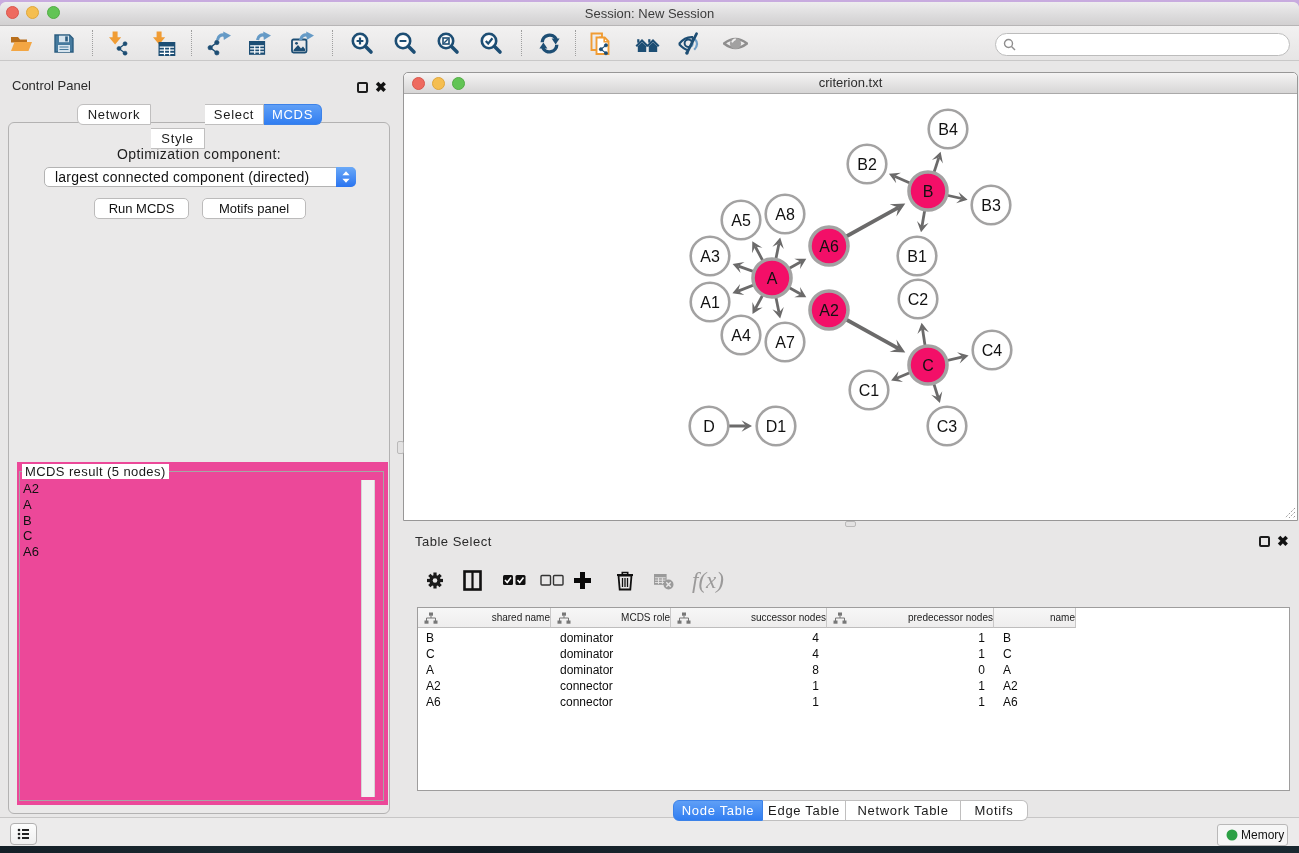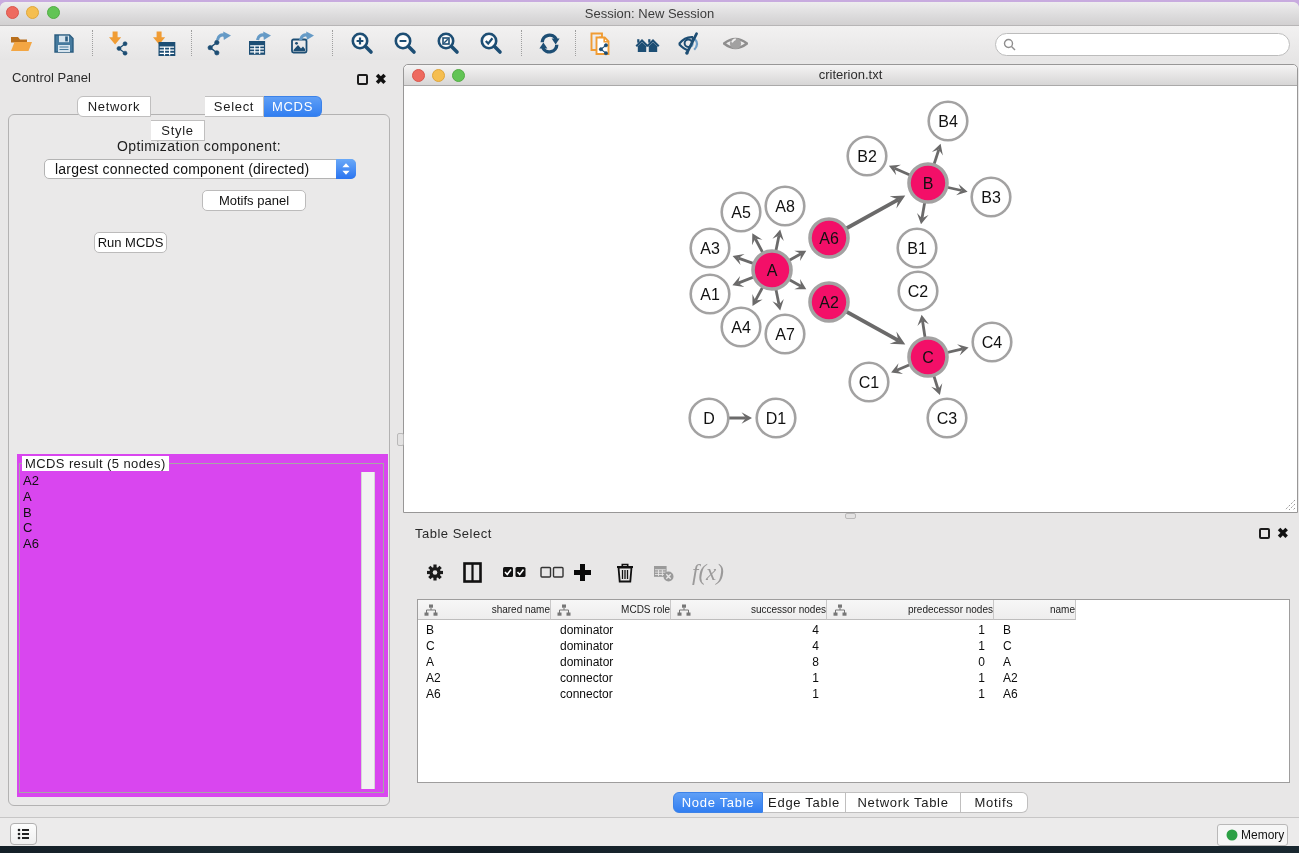--- a/index.html
+++ b/index.html
@@ -11,38 +11,38 @@
 .tl { position:absolute; top:4px; width:13px; height:13px; border-radius:50%; }
 .tl.r { left:6px;  background:#ee6a5f; border:1px solid #d9564c; }
 .tl.y { left:26px; background:#f5be50; border:1px solid #dfa63b; }
 .tl.g { left:47px; background:#62c455; border:1px solid #53ac45; }
 .title-text { position:absolute; top:0; left:0; width:1299px; height:24px; line-height:23px; text-align:center; font-size:13px; color:#3c3c3c; }
 .toolbar { position:absolute; left:0; top:24px; width:1299px; height:35px; background:linear-gradient(#f2f1f1,#e6e5e5); border-bottom:1px solid #c9c8c8; }
 .tsep { position:absolute; top:4px; height:26px; width:0; border-left:1px dotted #9f9f9f; }
 .ticon { position:absolute; top:5px; width:25px; height:25px; }
 .searchbox { position:absolute; left:995px; top:7px; width:295px; height:23px; background:#fff; border:1px solid #bcbcbc; border-radius:12px; }
 .searchbox svg { position:absolute; left:7px; top:4px; }
-.main { position:absolute; left:0; top:58px; width:1299px; height:757px; background:#e8e7e7;padding-left:28px; }
+.main { position:absolute; left:0; top:66px; width:1299px; height:757px; background:#e8e7e7;padding-left:28px; }
 
 
 .cp-title { position:absolute; left:12px; top:10px; font-size:13px; color:#2a2a2a; }
 .float-btn { position:absolute; width:11px; height:11px; border:2px solid #1c1c1c; border-radius:2px; }
 .close-x { position:absolute; font-size:14px; font-weight:bold; color:#111; line-height:11px; }
 .tabs { position:absolute; display:flex; z-index:3; }
 .tab { height:21px; line-height:20px; font-size:13px; letter-spacing:0.7px; color:#1b1b1b; text-align:center; background:#fff; border:1px solid #c0bfbf; border-left:none; padding:0; }
 .tab.first { border-left:1px solid #c0bfbf; border-radius:6px 0 0 6px; }
 .tab.last { border-radius:0 6px 6px 0; }
 .tab.sel { background:linear-gradient(#5f9ff6,#317ef1); color:#fff; border-color:#3c82e8; }
 .cp-panel { position:absolute; left:8px; top:54px; width:382px; height:692px; background:#eae9e9; border:1px solid #b3b2b2; border-radius:6px; }
 .opt-label { position:absolute; left:0; top:23px; width:100%; text-align:center; font-size:14px; letter-spacing:0.4px; color:#1e1e1e; }
 .dropdown { position:absolute; left:35px; top:44px; width:312px; height:20px; background:#fff; border:1px solid #b3b3b3; border-radius:5px; }
 .dropdown .txt { position:absolute; left:10px; top:0; line-height:19px; font-size:14px; letter-spacing:0.2px; color:#111; }
 .dd-btn { position:absolute; right:-1px; top:-1px; width:20px; height:20px; background:linear-gradient(#6aa9f8,#2a74f0); border-radius:0 5px 5px 0; }
 .btn { position:absolute; height:21px; background:#fff; border:1px solid #bcbbbb; border-radius:5px; font-size:13px; color:#111; text-align:center; line-height:20px; }
-.result-box { position:absolute; left:8px; top:339px; width:371px; height:343px; background:#d946ef; }
+.result-box { position:absolute; left:8px; top:339px; width:371px; height:343px; background:#ec4899; }
 .fieldset { position:absolute; left:2px; top:9px; width:365px; height:330px; border:1px solid #a7a6a6; }
 .legend { position:absolute; left:2px; top:-8px; background:#fff; padding:0 3px; font-size:13px; letter-spacing:0.4px; color:#1a1a1a; }
 .list-items { position:absolute; left:3px; top:9px; font-size:13px; color:#111; line-height:15.8px; }
 .list-scroll { position:absolute; right:8px; top:8px; width:14px; height:317px; background:#f2f2f2; border-left:1px solid #d6d6d6; border-right:1px solid #d6d6d6; }
 
 
 .netwin { position:absolute; left:403px; top:4px; width:895px; height:449px; background:#fff; border:1px solid #989797; border-radius:5px 5px 0 0; }
 .net-titlebar { position:absolute; left:0; top:0; width:100%; height:21px; background:linear-gradient(#f5f4f4,#d7d6d6); border-bottom:1px solid #aaa9a9; border-radius:5px 5px 0 0; }
 .net-title { position:absolute; width:100%; text-align:center; line-height:20px; font-size:13px; color:#2d2d2d; }
 .ntl { position:absolute; top:4px; width:13px; height:13px; border-radius:50%; }
@@ -214,21 +214,21 @@
       <div class="opt-label">Optimization component:</div>
       <div class="dropdown">
         <div class="txt">largest connected component (directed)</div>
         <div class="dd-btn">
           <svg width="20" height="20" viewBox="0 0 20 20">
               <path d="M6.4 8.2 L10 4.2 L13.6 8.2 Z" fill="#fff"></path>
               <path d="M6.4 11.8 L10 15.8 L13.6 11.8 Z" fill="#fff"></path>
             </svg>
         </div>
       </div>
-      <div class="btn" style="left:85px; top:75px; width:73px;margin-top:42px;">Run MCDS</div>
+      <div class="btn" style="left:85px; top:75px; width:95px;">Run MCDS</div>
       <div class="btn" style="left:193px; top:75px; width:104px;">Motifs panel</div>
       <div class="result-box">
         <div class="fieldset">
           <div class="legend">MCDS result (5 nodes)</div>
           <div class="list-items">A2<br>A<br>B<br>C<br>A6</div>
           <div class="list-scroll"></div>
         </div>
       </div>
     </div>
 

